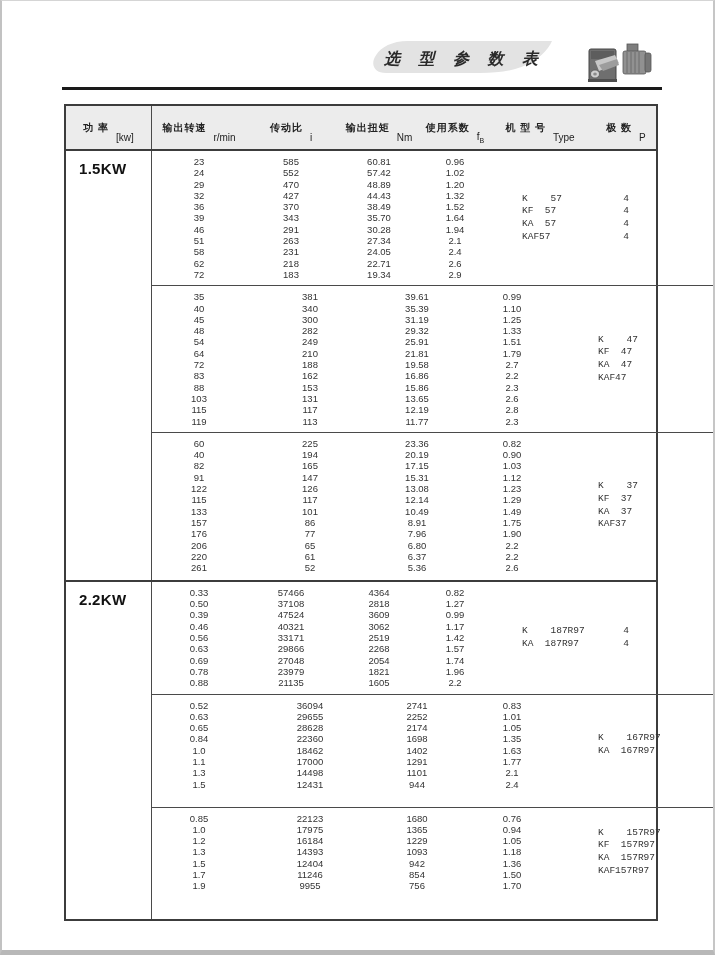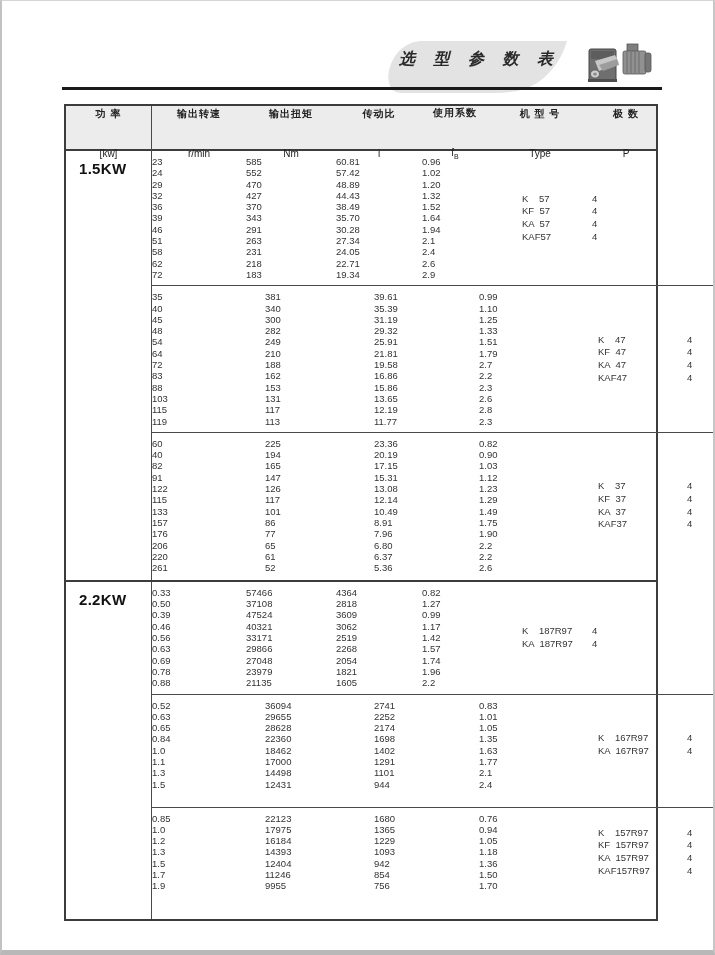--- a/index.html
+++ b/index.html
@@ -7,41 +7,41 @@
   body { font-family:"Liberation Sans", sans-serif; color:#2b2b2b; }
 
   .page {
     position:relative; width:715px; height:955px; background:#fff;
     border-left:2px solid #c2c2c2; border-top:1px solid #d5d5d5;
     border-right:2px solid #c6c6c6; border-bottom:5px solid #b8b8b8;
     overflow:hidden;
   }
 
   
-  .title-banner { position:absolute; left:383px; top:40px; width:182px; height:52px; }
+  .title-banner { position:absolute; left:368px; top:40px; width:182px; height:32px; }
   .title-banner svg { position:absolute; inset:0; width:100%; height:100%; }
   .title-text {
     position:absolute; inset:0; text-align:center; line-height:36px;
     font-size:16px; font-weight:bold; font-style:italic;
     letter-spacing:7px; padding-left:7px; color:#2a2a2a;
   }
   .motor { position:absolute; left:583px; top:40px; width:68px; height:44px; }
   .header-rule { position:absolute; left:60px; top:86px; width:600px; height:3px; background:#1a1a1a; }
 
   
   .sel-table {
     position:absolute; left:62px; top:103px; width:594px;
     border:2px solid #3c3c3c; background:#fff;
   }
   .thead {
     display:grid; grid-template-columns:86px 94px 90px 86px 66px 104px 68px;
     background:#ececec; border-bottom:2px solid #3c3c3c; height:45px;
   }
   .th {
-    display:flex; flex-direction:column; align-items:center; justify-content:center;
+    display:flex; flex-direction:row; align-items:center; justify-content:center;
     gap:7px; font-size:10px; color:#222;
   }
   .th .zh { font-weight:bold; letter-spacing:1px; }
   .th .en { font-size:10px;margin-top:20px; }
   .th .en sub { font-size:7px; }
   .th.first { border-right:1px solid #4a4a4a; }
 
   .group { display:grid; grid-template-columns:86px 1fr; }
   .group + .group { border-top:2px solid #3c3c3c; }
   .power-cell {
@@ -51,24 +51,24 @@
   }
   .block { display:grid; grid-template-columns:94px 90px 86px 66px 104px 68px; }
   .block + .block { border-top:1px solid #4a4a4a;gap:19px; }
   .g1 .block:nth-child(1) { min-height:111px; }
   .g1 .block:nth-child(2) { min-height:113px; }
   .g1 .block:nth-child(3) { min-height:112px; }
   .g0 .block:nth-child(1) { min-height:123px; }
   .g0 .block:nth-child(2) { min-height:141px; }
   .g0 .block:nth-child(3) { min-height:148px; }
 
-  .col { padding-top:5px; font-size:9.5px; line-height:11.3px; color:#333; }
+  .col { padding-top:5px; font-size:9.5px; line-height:11.3px; color:#333; text-align:center; }
   .col.types, .col.poles {
     align-self:start; display:flex; flex-direction:column; justify-content:center;
-    padding-top:0; line-height:12.8px; white-space:pre;
+    padding-top:0; line-height:12.8px; white-space:pre;font-family:Liberation Mono, monospace;
   }
   .col.types { text-align:left; padding-left:34px; }
 </style>
 </head>
 <body>
 
 <div class="page">
 
   <div class="title-banner">
     <svg viewBox="0 0 182 36" preserveAspectRatio="none">
@@ -100,26 +100,26 @@
     <div class="thead">
       <div class="th first">
         <span class="zh">功  率</span>
         <span class="en">[kw]</span>
       </div>
       <div class="th">
         <span class="zh">输出转速</span>
         <span class="en">r/min</span>
       </div>
       <div class="th">
+        <span class="zh">传动比</span>
+        <span class="en">i</span>
+      </div>
+      <div class="th">
         <span class="zh">输出扭矩</span>
         <span class="en">Nm</span>
-      </div>
-      <div class="th">
-        <span class="zh">传动比</span>
-        <span class="en">i</span>
       </div>
       <div class="th">
         <span class="zh">使用系数</span>
         <span class="en"><span>f</span><sub>B</sub></span>
       </div>
       <div class="th">
         <span class="zh">机 型 号</span>
         <span class="en">Type</span>
       </div>
       <div class="th">

